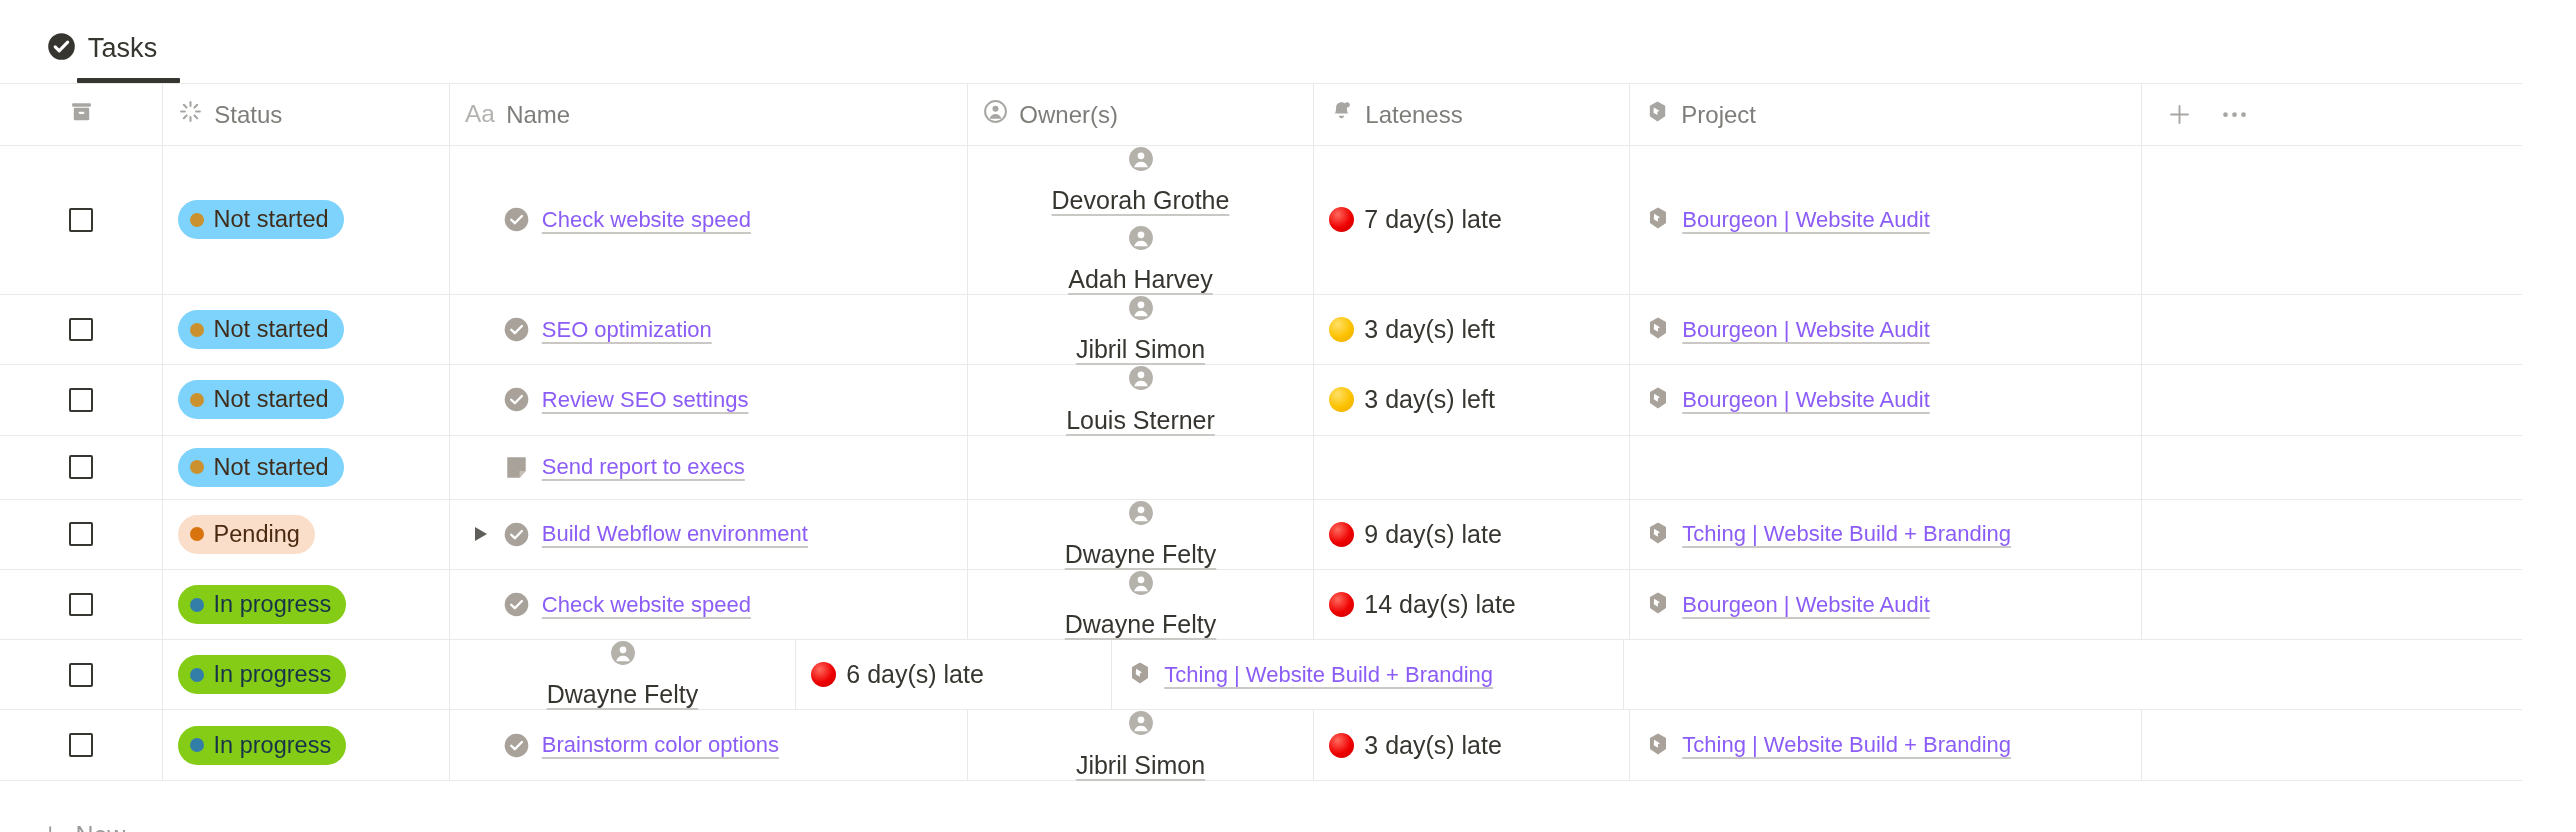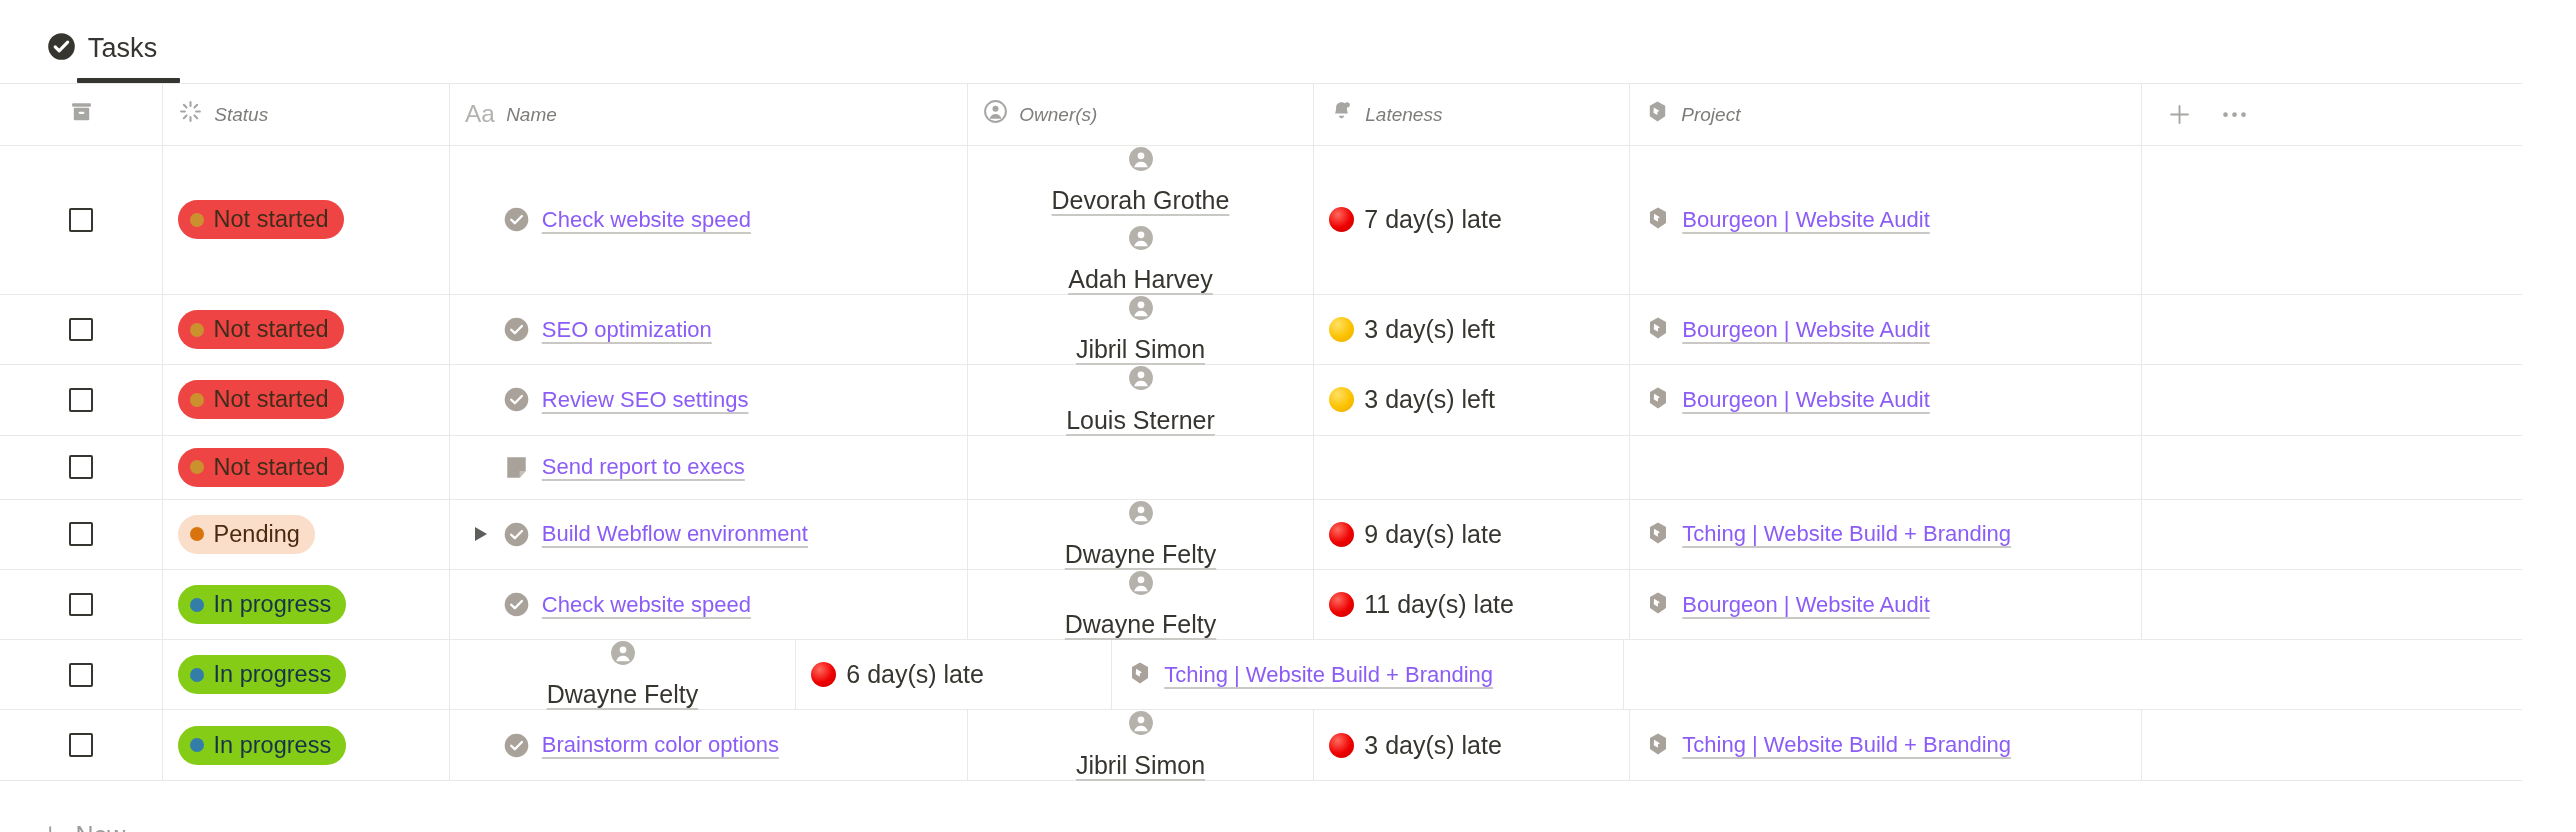--- a/index.html
+++ b/index.html
@@ -72,21 +72,21 @@
   .c-owner   { width: 346px; }
   .c-late    { width: 316px; }
   .c-project { width: 512px; }
   .c-add     { width: 381px; border-right: none; gap: 28px; padding-left: 24.4px; }
 
   .row.header .cell {
     color: #91918e;
     font-size: 23.5px;
   }
   .hdr-inner { display: flex; align-items: center; gap: 11.3px; }
-  .hdr-text { color: #7e7d79; font-size: 19px; font-style: italic; }
+  .hdr-text { color: #7e7d79; font-size: 24px; }
 
   
   .checkbox {
     width: 23.5px; height: 23.5px;
     border: 2.8px solid #37352f;
     border-radius: 1.9px;
     background: #fff;
     cursor: pointer;
   }
 
@@ -100,21 +100,21 @@
     border-radius: 20px;
     font-size: 23.5px;
     color: #32302c;
     white-space: nowrap;
     cursor: pointer;
   }
   .pill .dot {
     width: 14px; height: 14px; border-radius: 50%;
     flex: 0 0 auto;
   }
-  .pill.notstarted { background: #ef4444; }
+  .pill.notstarted { background: #7dd3fc; }
   .pill.notstarted .dot { background: #cb912f; }
   .pill.notstarted { color: #402c1b; }
   .pill.pending    { background: #fadec9; color: #49290f; }
   .pill.pending .dot { background: #d9730d; }
   .pill.inprogress { background: #84cc16; color: #183347; }
   .pill.inprogress .dot { background: #337ea9; }
 
   
   .name-wrap { display: flex; align-items: center; width: 100%; }
   .toggle {
@@ -569,21 +569,21 @@
                   <circle cx="12" cy="9.1" r="3.1" fill="#ffffff"></circle>
                   <path d="M5.7 19.6c1.1-3.4 3.4-5 6.3-5s5.2 1.6 6.3 5z" fill="#ffffff"></path>
                 </svg></span>
               <span class="owner-name">Dwayne Felty</span>
             </span>
           </span>
         </div>
         <div class="cell c-late">
           <span class="late">
             <span class="late-dot red"></span>
-            <span class="late-text">11 day(s) late</span>
+            <span class="late-text">14 day(s) late</span>
           </span>
         </div>
         <div class="cell c-project">
           <span class="project">
             <span><svg width="26" height="26" viewBox="0 0 24 24">
                 <path d="M12 2.3l7.4 4.2v10L12 21.7 4.6 16.5v-10z" fill="#a8a29a"></path>
                 <path d="M8.4 8.1l5.4 3.2-1.9 1.2v2.9l-3.8-2.3z" fill="#ffffff"></path>
               </svg></span>
             <span class="link-text">Bourgeon | Website Audit</span>
           </span>

